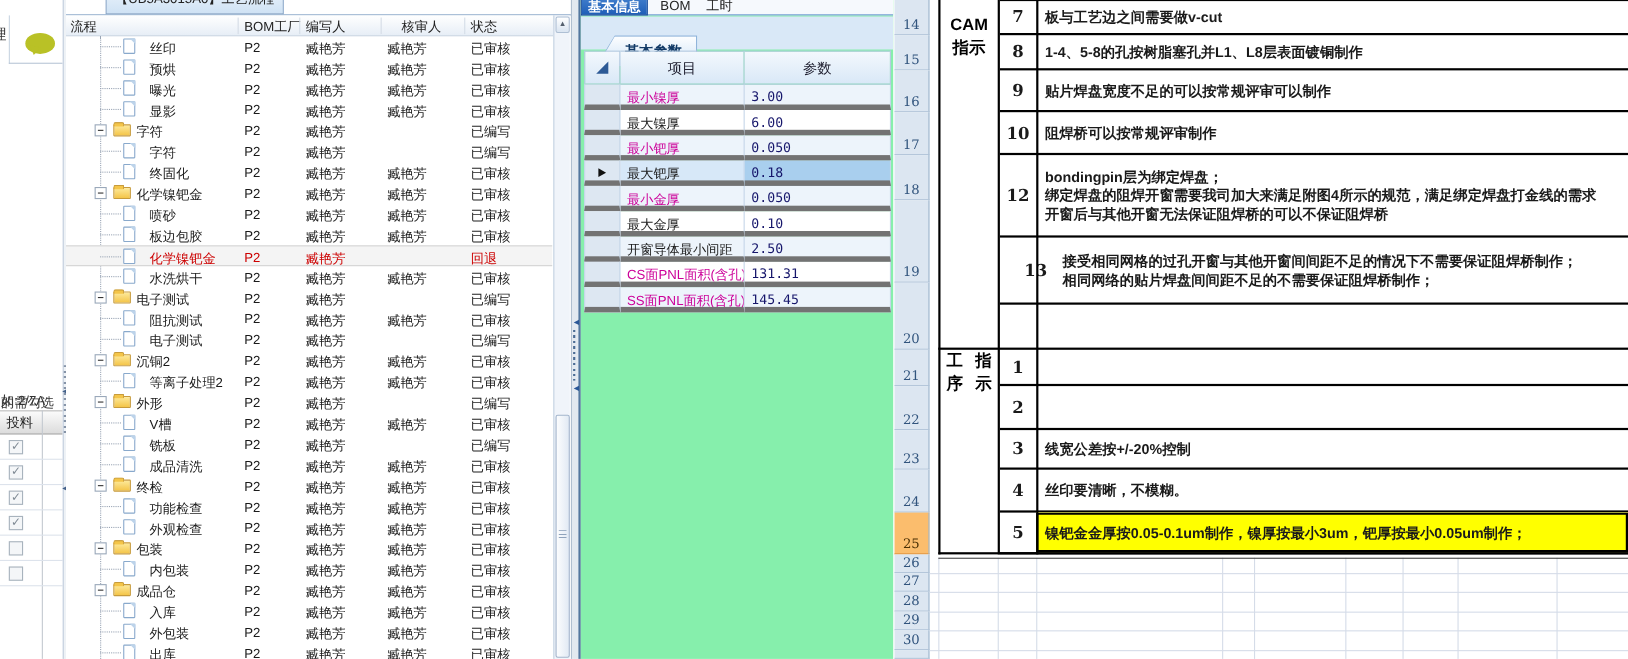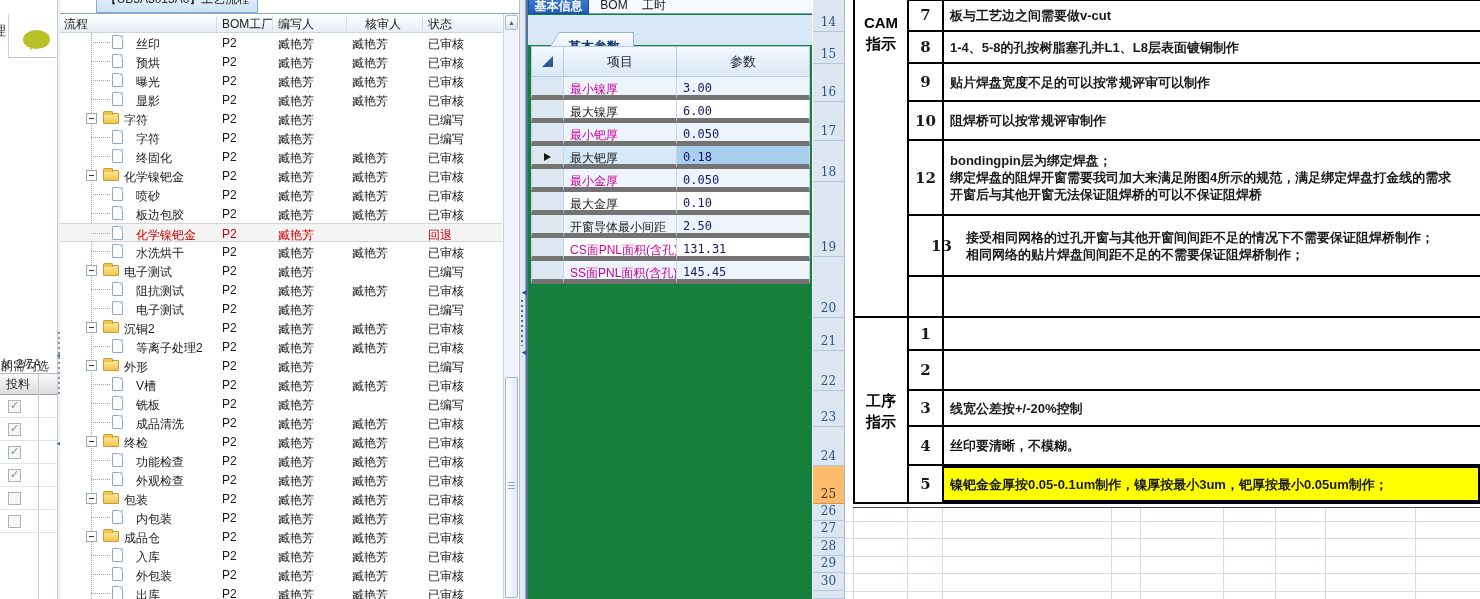--- a/index.html
+++ b/index.html
@@ -71,21 +71,21 @@
     background:#f0f4fa; border-left:1px solid #c4d2e2; }
   .tree-sb-up { position:absolute; left:1px; top:1px; width:13px; height:15px;
     background:linear-gradient(#ffffff,#d9e4f1); border:1px solid #aebfd4; border-radius:2px;
     font-size:7px; color:#55606e; text-align:center; line-height:13px; }
   .tree-sb-thumb { position:absolute; left:1px; top:363px; width:13px; height:221px;
     background:linear-gradient(90deg,#fcfdfe,#e2eaf4); border:1px solid #a3b5cc; border-radius:2px; }
   .tree-sb-thumb::after { content:""; position:absolute; left:2px; top:104px; width:7px; height:8px;
     background:repeating-linear-gradient(#8fa3bc 0 1px, transparent 1px 3px); }
 
   
-  #detail-panel { left:528px; top:0; width:284px; height:599px; background:#15803d; overflow:hidden; }
+  #detail-panel { left:528px; top:0; width:284px; height:599px; background:#86efac; overflow:hidden; }
   .dtab-bar { position:absolute; left:0; top:0; width:284px; height:14px; background:#f6f9fd; border-bottom:1px solid #6d9bd1; }
   .dtab { position:absolute; top:-12px; height:26px; line-height:34px; text-align:center; color:#222; }
   .dtab.active { left:0; width:61px; background:linear-gradient(#5591d8,#1f5fb8); border:1px solid #1a4f9e;
     border-radius:3px 3px 0 0; color:#fff; font-weight:bold; }
   .dtab.t2 { left:68px; width:36px; } .dtab.t3 { left:108px; width:36px; }
   .subtab-strip { position:absolute; left:0; top:15px; width:284px; height:30px; background:#d9e8f7; }
   .subtab-outer { position:absolute; left:14px; top:17px; width:92px; height:28px; background:#8db2d9;
     clip-path:polygon(17px 0, 100% 0, 100% 100%, 0 100%); }
   .subtab-inner { position:absolute; left:1px; top:1px; width:90px; height:27px;
     background:linear-gradient(#fdfeff,#cde2f6); clip-path:polygon(16px 0, 100% 0, 100% 100%, 0 100%);
@@ -116,21 +116,21 @@
   .g-row { position:relative; width:32px; background:#dce6f1; border-bottom:1px solid #b4c6da;
     border-right:1px solid #9eb6ce; display:flex; align-items:flex-end; justify-content:center;
     font-family:"DejaVu Serif",serif; font-size:12px; color:#31547d; padding-bottom:2px; }
   .g-row.selected { background:#fbbd6d; border-bottom-color:#e09540; color:#4a3005; }
   .faint-h { position:absolute; height:1px; background:#d5dce8; left:32px; width:635px; }
   .faint-v { position:absolute; width:1px; background:#d5dce8; top:507px; height:92px; }
   .tbl-v { position:absolute; width:2px; background:#000; top:0; height:504px; }
   .tbl-topline { position:absolute; left:96px; top:0; width:571px; height:1px; background:#000; }
   .sec-label { position:absolute; left:42px; width:52px; text-align:center; font-weight:bold;
     font-size:15px; line-height:21px; color:#000; }
-  .sec-label.centered { display:flex; flex-direction:column; justify-content:center; }
+  .sec-label.centered { display:flex; flex-direction:row; justify-content:center; }
   .sec-divider { position:absolute; left:40px; width:627px; height:2px; background:#000; }
   #cam-rows, #proc-rows { position:absolute; left:96px; width:571px; }
   #cam-rows { top:0; } #proc-rows { top:318px; }
   .instr-row { position:relative; display:flex; border-bottom:2px solid #000; }
   .i-num { width:33px; display:flex; align-items:center; justify-content:center;
     font-family:"DejaVu Serif",serif; font-weight:bold; font-size:15px; }
   .i-txt { flex:1; display:flex; flex-direction:column; justify-content:center;
     padding-left:8px; font-weight:bold; font-size:13px; line-height:17px; white-space:nowrap; overflow:hidden; }
   .instr-row.highlight .i-txt { background:#ffff00; box-shadow:inset 0 0 0 2px #000; }
   .bot-extra { position:absolute; left:40px; top:507px; width:627px; height:1px; background:#444; }

